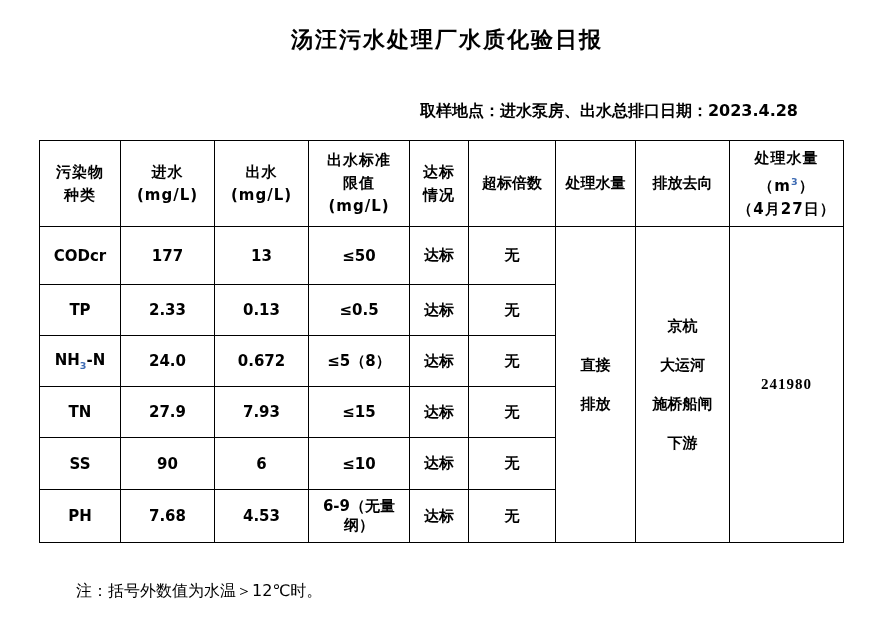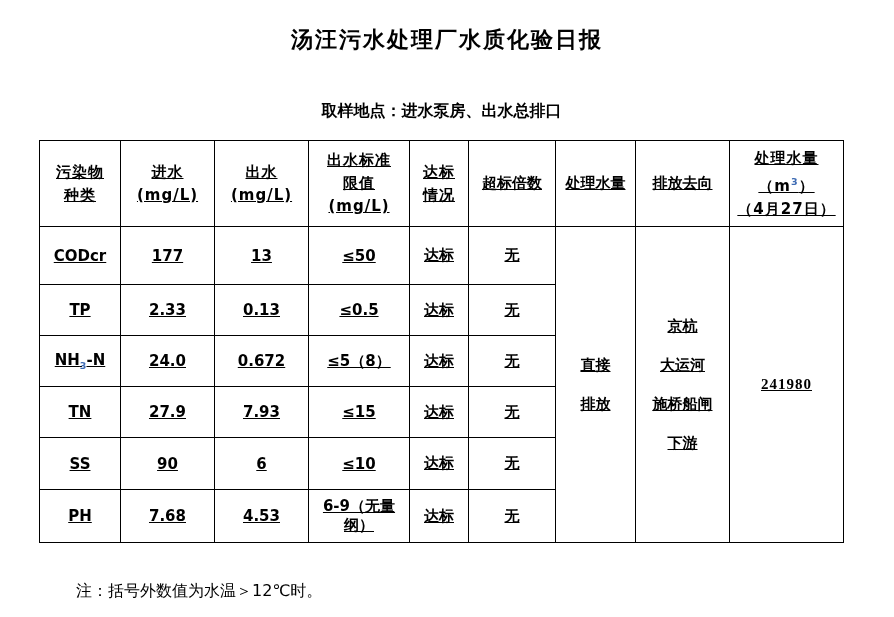--- a/index.html
+++ b/index.html
@@ -13,32 +13,31 @@
   }
   .title {
     padding-top: 25px;
     text-align: center;
     font-size: 22px;
     font-weight: bold;
     letter-spacing: 2px;
   }
   .subheader {
     display: flex;
-    justify-content: center;
+    justify-content: flex-end;
     align-items: baseline;
     margin-top: 46px;
     padding: 0 96px 0 85px;
     font-size: 16px;
     font-weight: bold;
   }
   table.report {
     border-collapse: collapse;
     table-layout: fixed;
     margin: 18px 0 0 39px;
-    text-decoration: underline;
   }
   table.report th, table.report td {
     border: 1.5px solid #000000;
     text-align: center;
     vertical-align: middle;
     font-size: 15px;
     font-weight: bold;
     padding: 0;
     overflow: hidden;
   }
@@ -70,20 +69,21 @@
     font-weight: normal;
   }
 </style>
 </head>
 <body>
 
 <div class="title">汤汪污水处理厂水质化验日报</div>
 
 <div class="subheader">
   <span>取样地点：进水泵房、出水总排口</span>
+  <span>日期：2023.4.28</span>
 </div>
 
 <table class="report">
   <colgroup>
     <col style="width:81px">
       <col style="width:94px">
       <col style="width:94px">
     <col style="width:101px">
       <col style="width:59px">
       <col style="width:87px">

